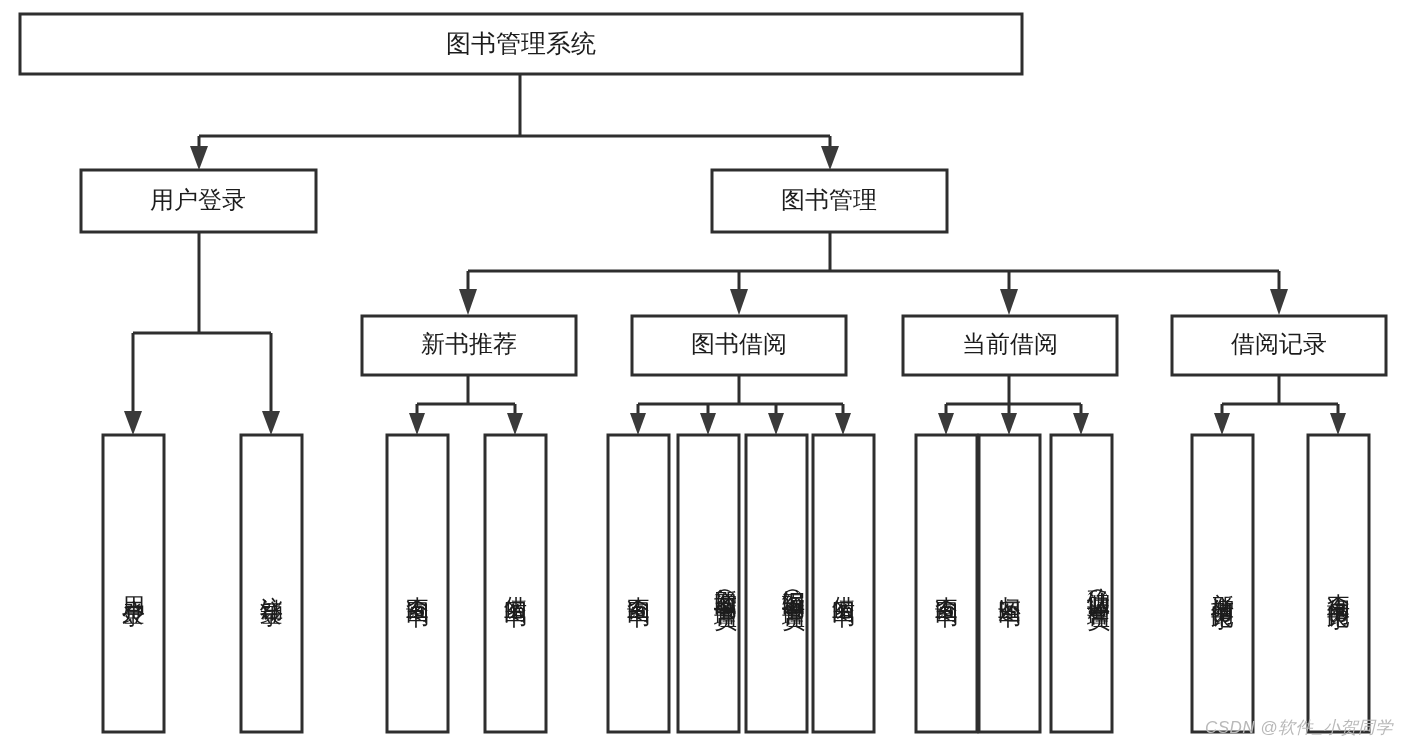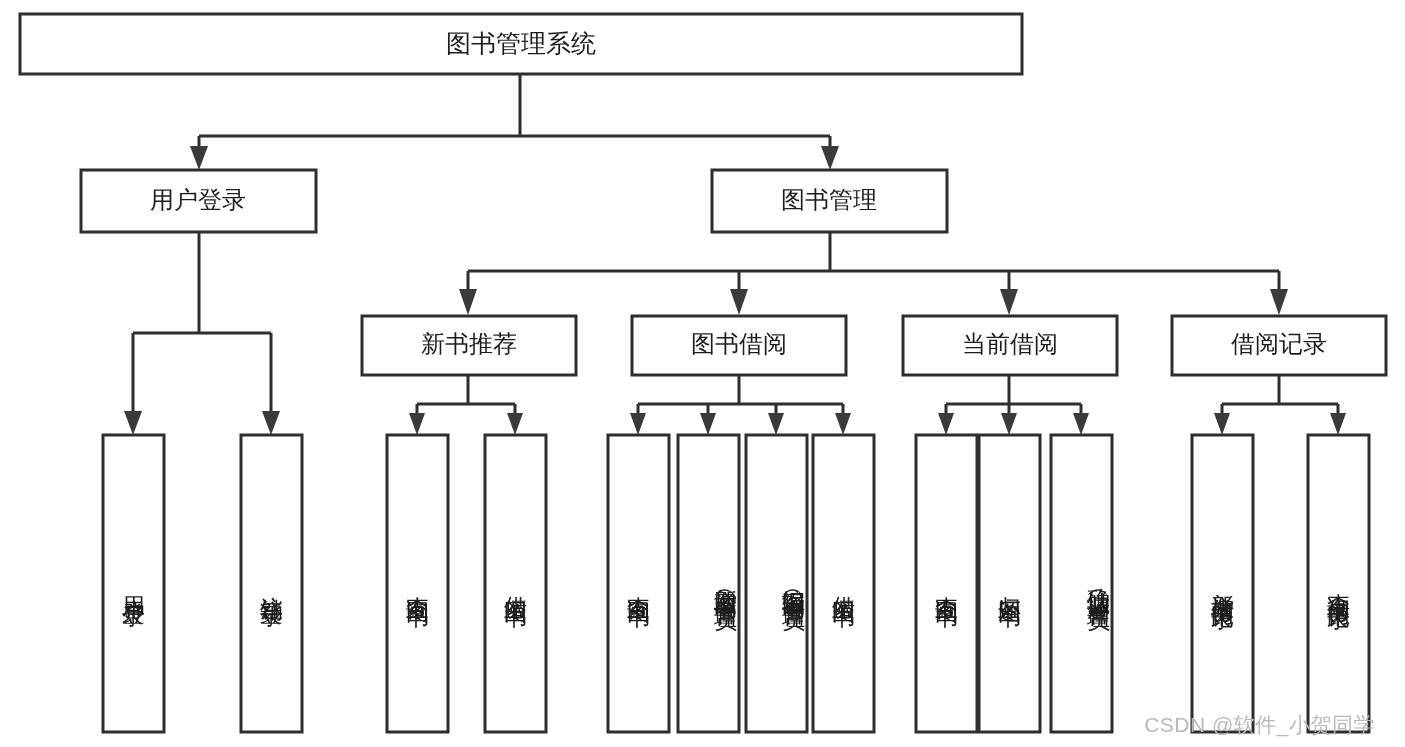--- a/index.html
+++ b/index.html
@@ -66,27 +66,28 @@
     letter-spacing: 3px;
     color: #1c1c1c;
     display: flex;
     align-items: center;
     justify-content: center;
     white-space: nowrap;
     pointer-events: none;
   }
   .watermark {
     position: absolute;
-    right: 30px;
+    right: 12px;
     bottom: 8px;
     font-family: "Liberation Sans", "DejaVu Sans", sans-serif;
-    font-size: 21px;
+    font-size: 17px;
     color: #b9b9b9;
     letter-spacing: 0.5px;
     white-space: nowrap;
+    font-style: italic;
   }
 </style>
 </head>
 <body>
 
 <div id="diagram-root">
 
   <svg class="flowchart" viewBox="0 0 1405 747">
 
     <g>

